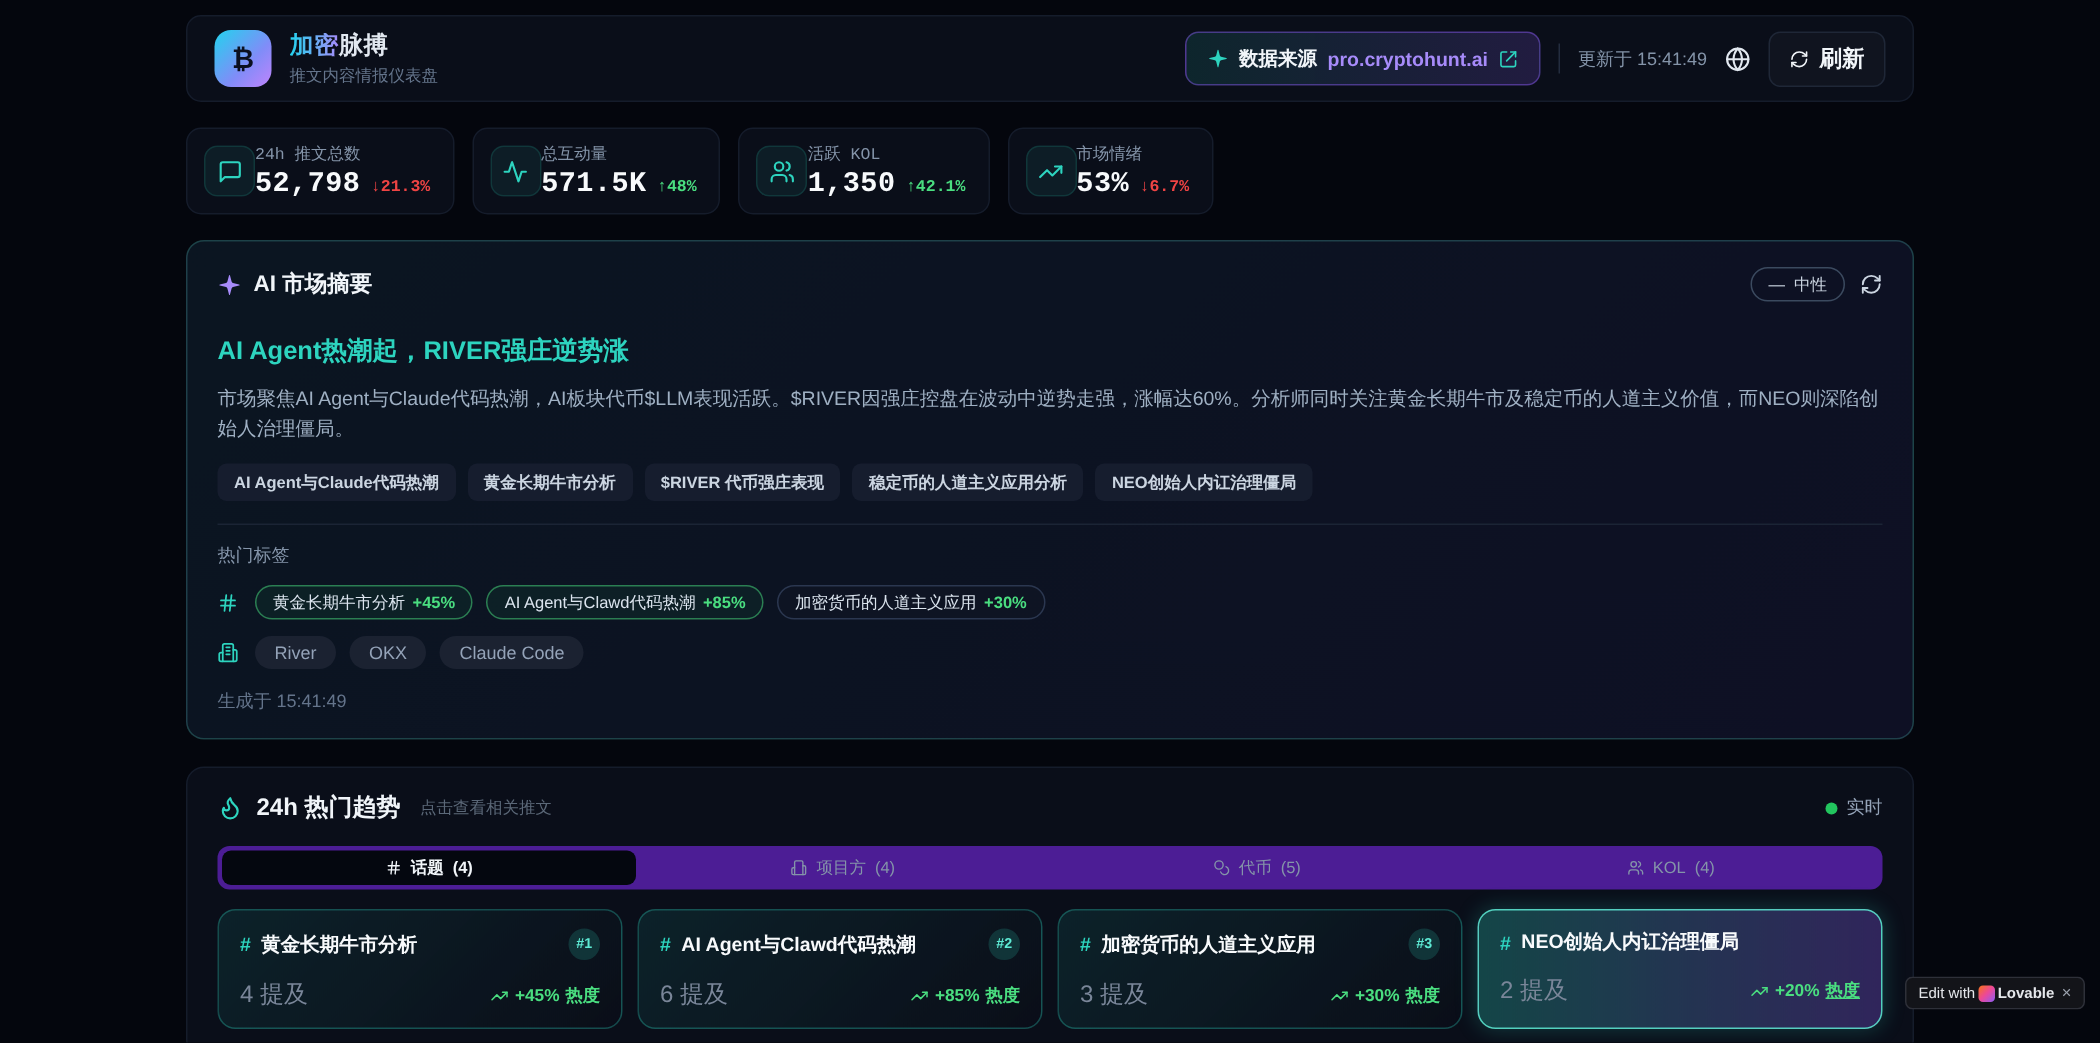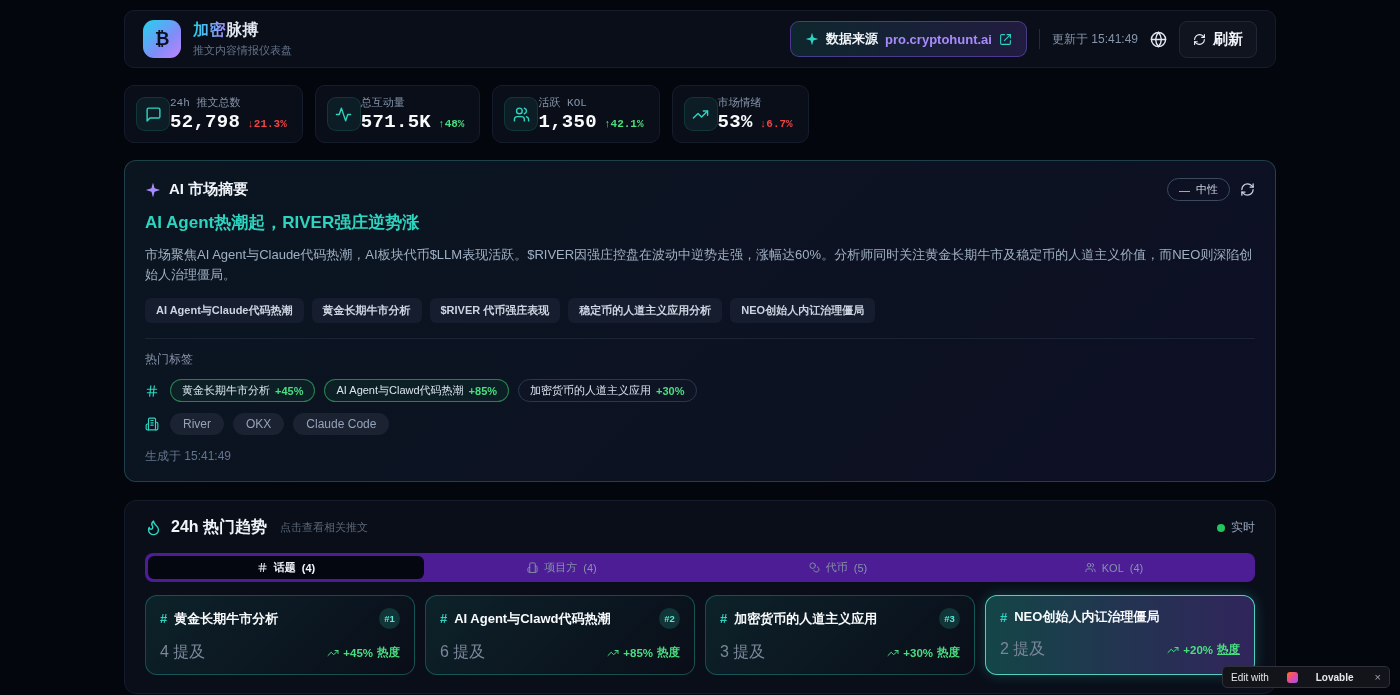--- a/index.html
+++ b/index.html
@@ -74,21 +74,21 @@
     background:linear-gradient(135deg,rgba(20,120,110,.06),rgba(91,33,182,.05)),#0a0f1c;
     border:1px solid rgba(94,234,212,.22);
   }
   .sec-head { display:flex; align-items:center; justify-content:space-between; }
   .sec-title { display:flex; align-items:center; gap:8px; font-size:15px; font-weight:bold; color:#f1f5f9; }
   .sum-right { display:flex; align-items:center; gap:10px; }
   .sent-badge {
     display:flex; align-items:center; gap:6px; padding:3px 11px; border-radius:999px;
     border:1px solid #3b4a5f; color:#cbd5e1; font-size:11px; cursor:default;
   }
-  .headline { margin-top:10px; font-size:17px; font-weight:bold; color:#2dd4bf; }
+  .headline { margin-top:21px; font-size:17px; font-weight:bold; color:#2dd4bf; }
   .sum-body { margin-top:11px; font-size:13px; color:#9fb0c3; line-height:1.55; }
   .topics { display:flex; flex-wrap:wrap; gap:8px; margin-top:13px; }
   .topic-pill {
     background:#161d2e; color:#cbd5e1; font-size:11px; font-weight:bold;
     padding:5px 11px; border-radius:6px; cursor:pointer;
   }
   .sum-div { border:none; border-top:1px solid #1b2435; margin:15px 0 12px; }
   .hot-title { font-size:12px; color:#8494a9; }
   .tag-row { display:flex; align-items:center; gap:9px; margin-top:11px; }
   .row-ic { color:#2dd4bf; display:flex; width:16px; flex:none; }
@@ -139,22 +139,22 @@
     display:flex; align-items:center; justify-content:center;
   }
   .tcard-bot { display:flex; align-items:center; justify-content:space-between; margin-top:13px; }
   .mentions { font-size:16px; color:#7a8699; }
   .heat { display:flex; align-items:center; gap:4px; font-size:11.5px; font-weight:bold; color:#4ade80; }
   .heat .hlbl { color:#4ade80; }
   .tcard.hl .hlbl { text-decoration:underline; }
 
   
   .lovable {
-    position:fixed; right:10px; bottom:7px; z-index:9;
-    display:flex; align-items:center; gap:18px;
+    position:fixed; right:10px; bottom:22px; z-index:9;
+    display:flex; align-items:center; gap:2px;
     background:#131419; border:1px solid #2e3039; border-radius:5px;
     padding:4px 8px; font-size:10px; color:#e5e7eb;
   }
   .lov-heart { width:11px; height:11px; border-radius:3px;
     background:linear-gradient(135deg,#f97316,#ec4899,#8b5cf6); }
   .lov-brand { font-weight:bold; }
   .lov-close { color:#9ca3af; cursor:pointer; margin-left:3px; font-size:11px; }
 
   svg { display:block; }
 </style>

